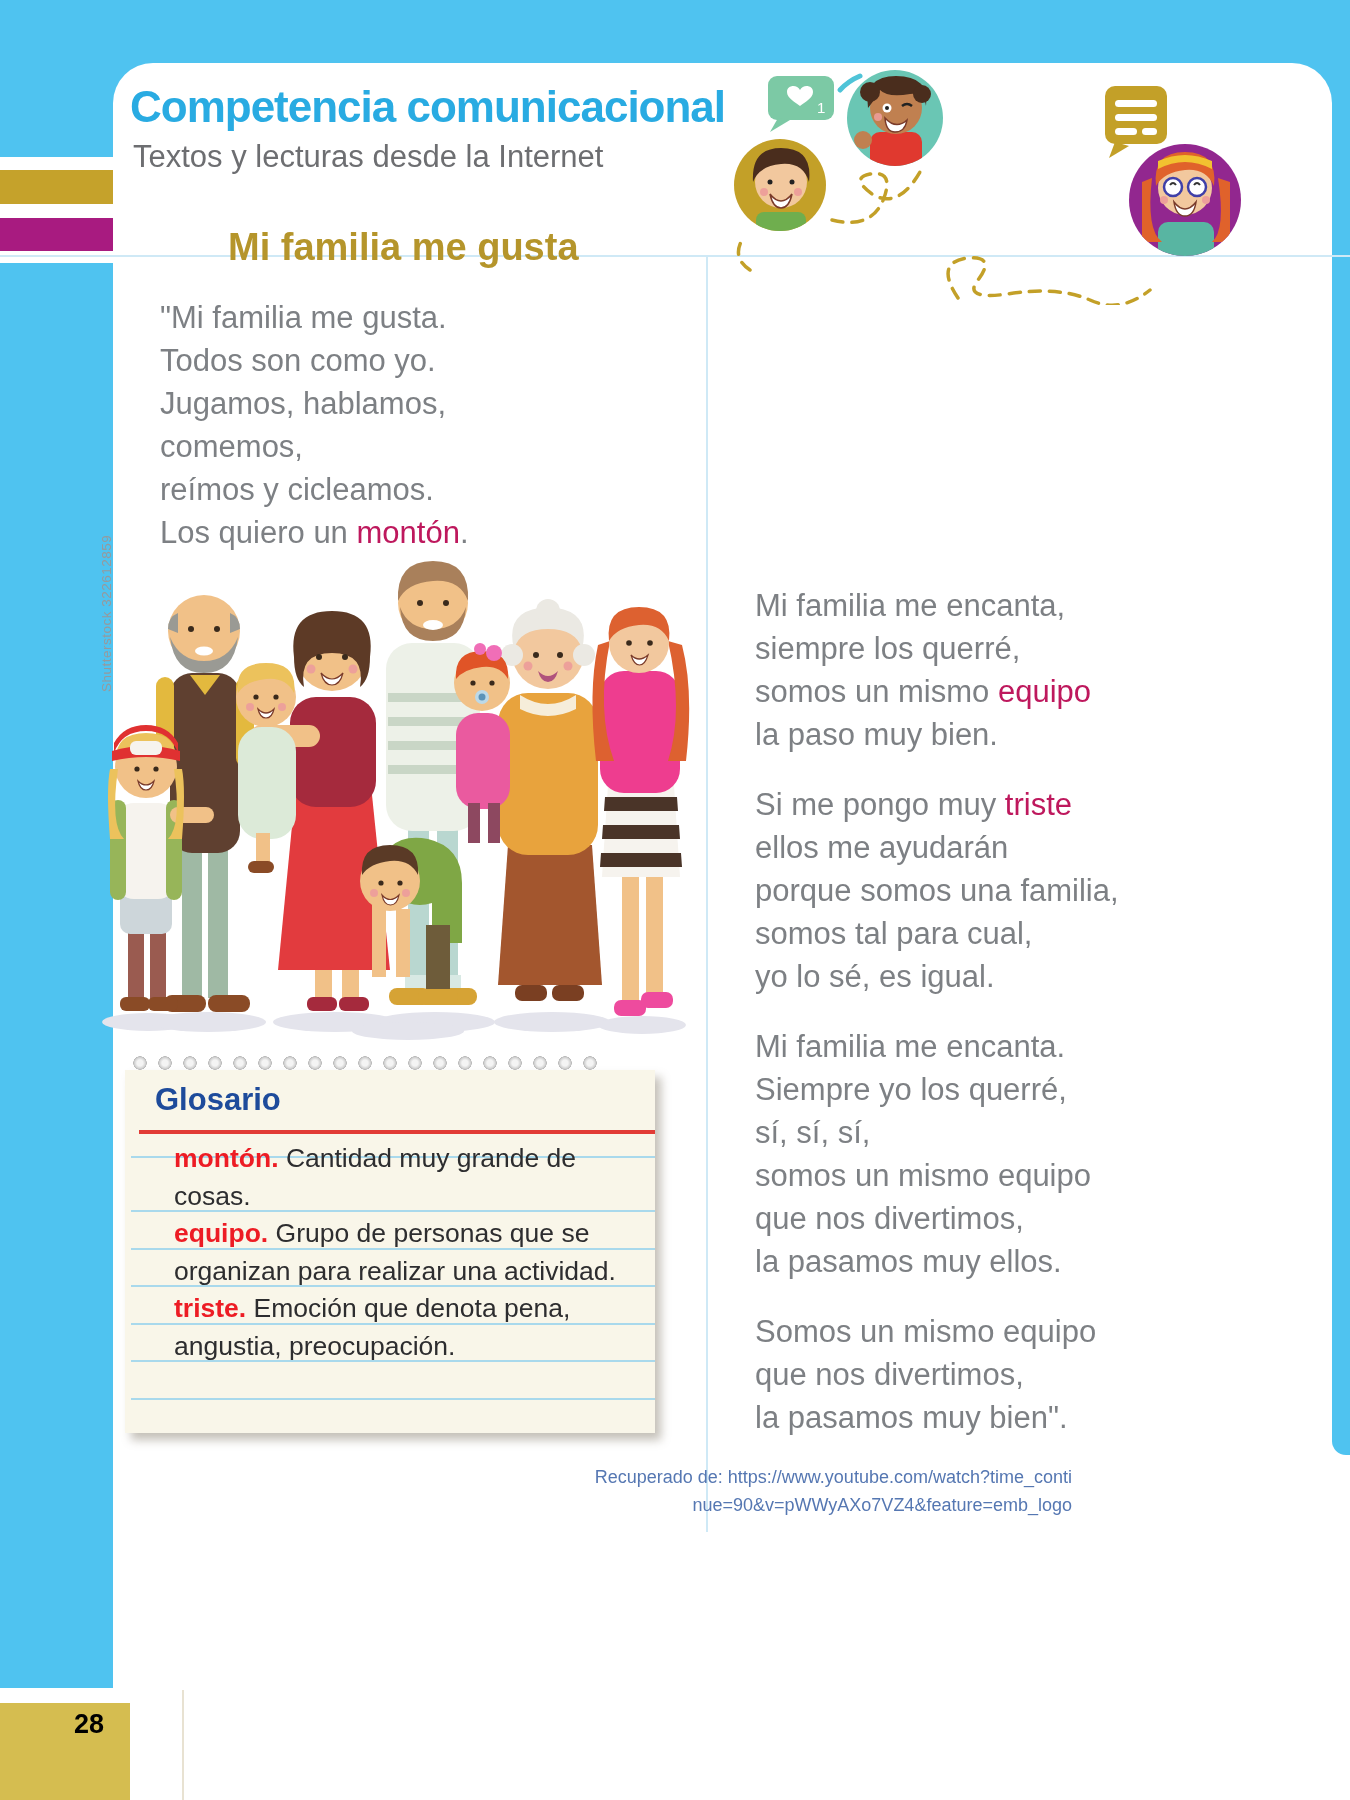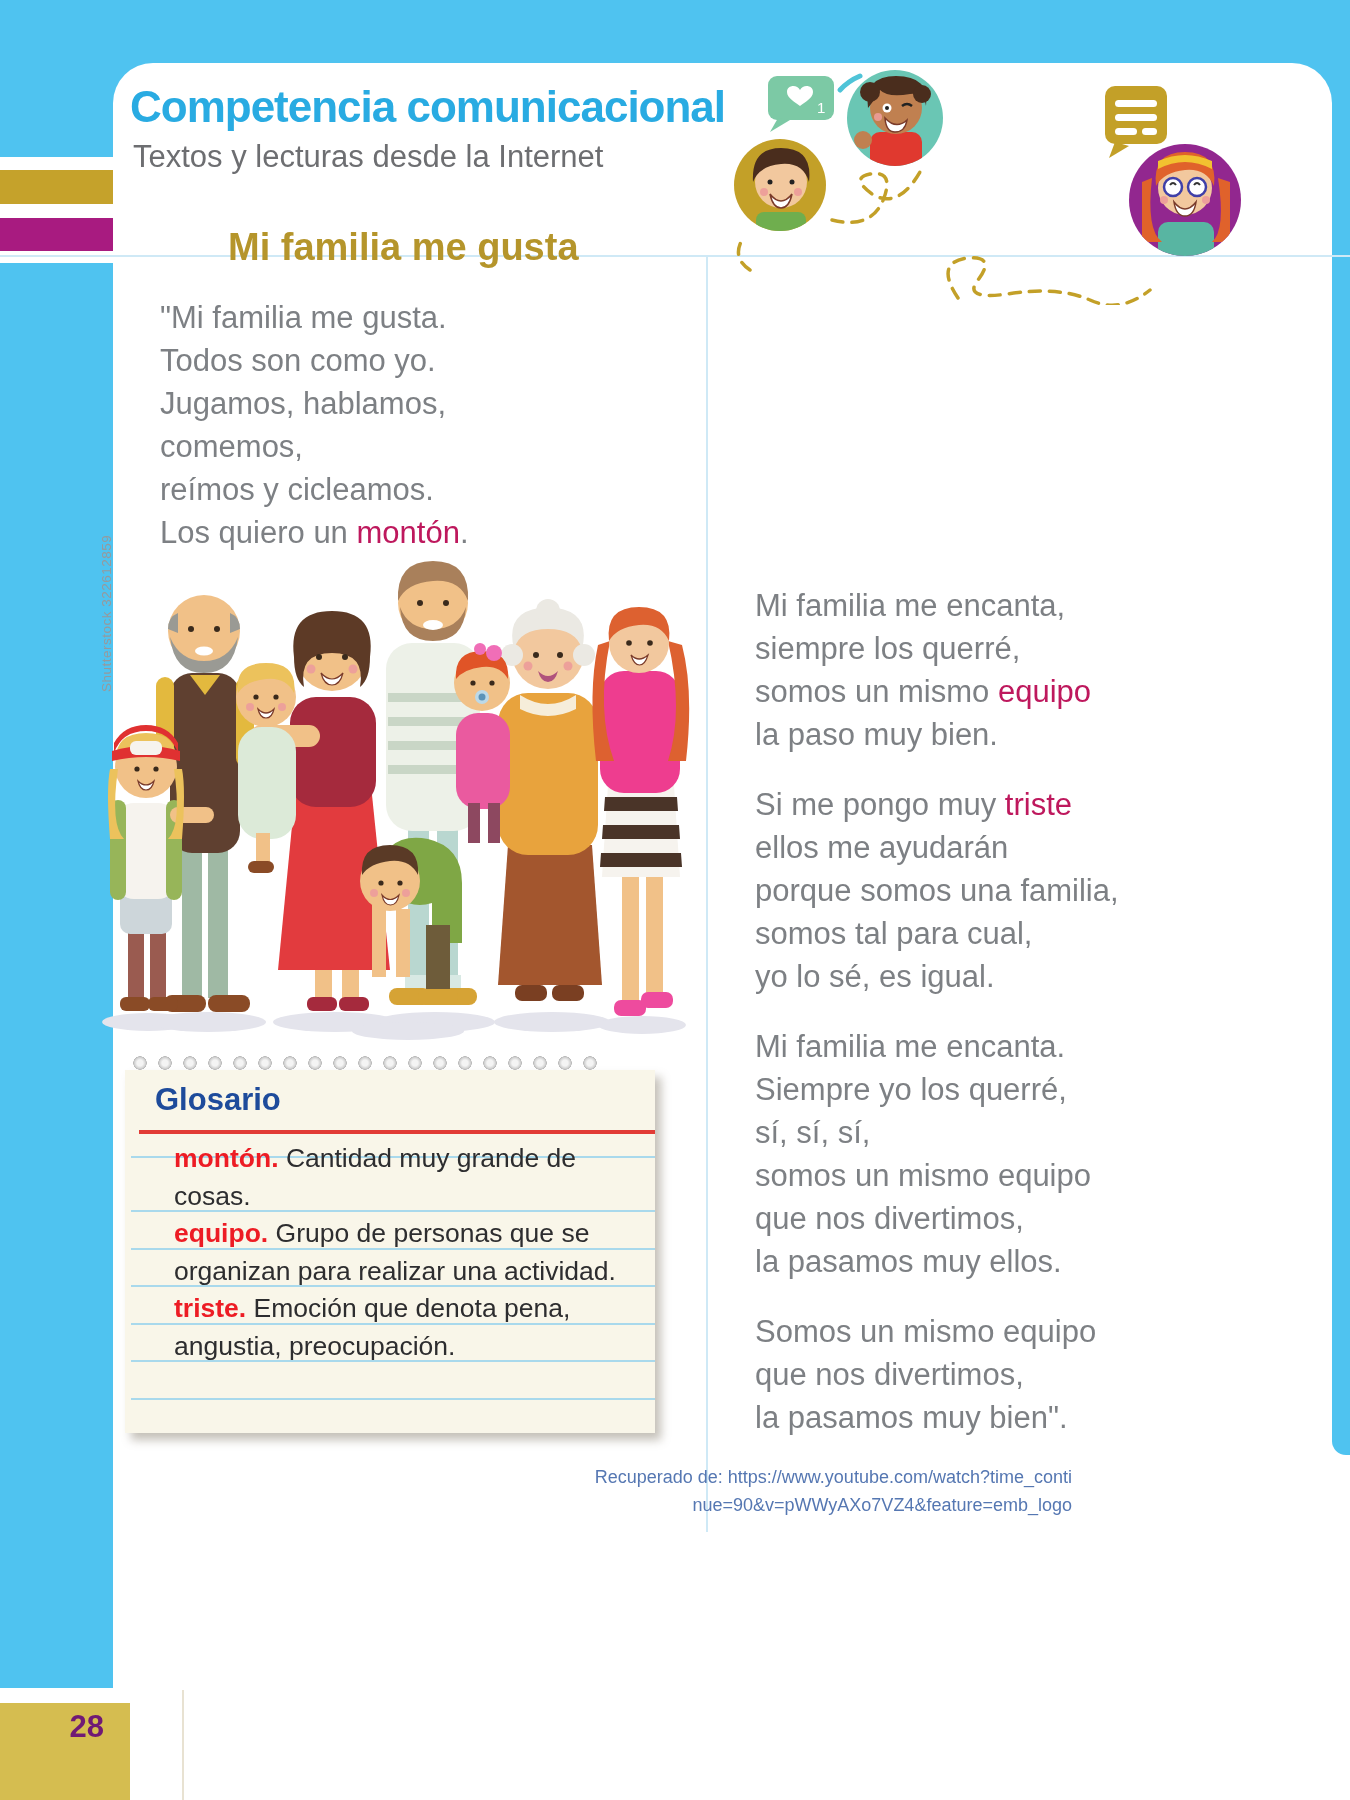--- a/index.html
+++ b/index.html
@@ -17,21 +17,21 @@
   .corner-bg{position:absolute;width:40px;height:40px;background:#4fc3f0;z-index:1;}
   .corner-fg{position:absolute;width:40px;height:40px;background:#ffffff;z-index:2;}
   .tl{left:113px;top:63px;} .tl.corner-fg{border-top-left-radius:40px;}
   .tr{right:18px;top:63px;} .tr.corner-fg{border-top-right-radius:40px;}
 
   .hline{position:absolute;left:0;top:255px;width:1350px;height:2px;background:#cfe9f6;z-index:2;}
   .vline{position:absolute;left:706px;top:257px;width:2px;height:1275px;background:#cfe9f6;z-index:2;}
   .bottom-vline{position:absolute;left:182px;top:1690px;width:2px;height:110px;background:#e8e2d2;z-index:2;}
 
   .pagenum-box{position:absolute;left:0;top:1703px;width:130px;height:97px;background:#d5bd50;z-index:3;}
-  .pagenum{position:absolute;right:26px;top:6px;color:#701a75;font-size:31px;font-weight:bold;margin-left:33px;}
+  .pagenum{position:absolute;right:26px;top:6px;color:#000000;font-size:27px;font-weight:bold;margin-left:33px;}
 
   
   .hdr-title{position:absolute;left:130px;top:82px;font-size:44px;font-weight:bold;color:#29abe2;
              letter-spacing:-1px;z-index:3;}
   .hdr-sub{position:absolute;left:133px;top:139px;font-size:31px;color:#6d6e71;z-index:3;}
   .lesson-title{position:absolute;left:228px;top:226px;font-size:38px;font-weight:bold;color:#b5952b;z-index:3;}
 
   
   .kids{position:absolute;left:720px;top:70px;width:545px;height:235px;z-index:3;}
 

